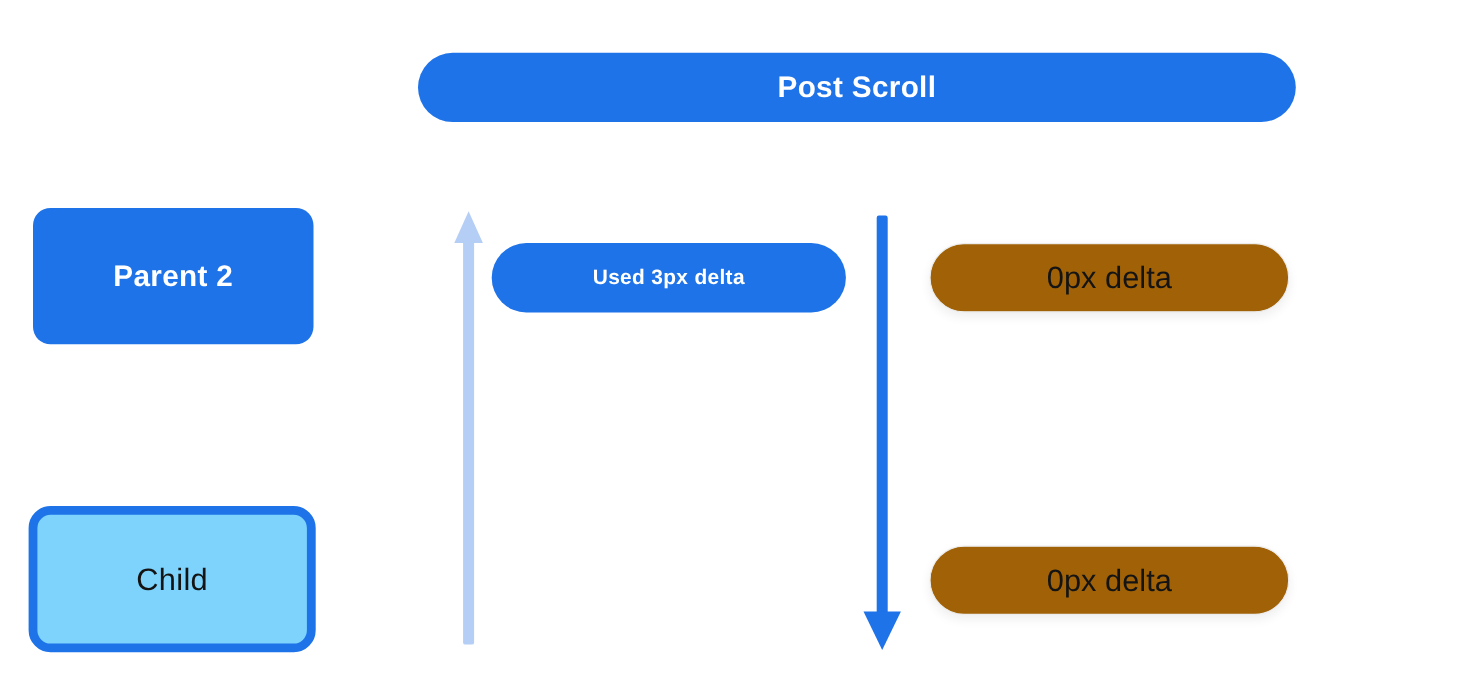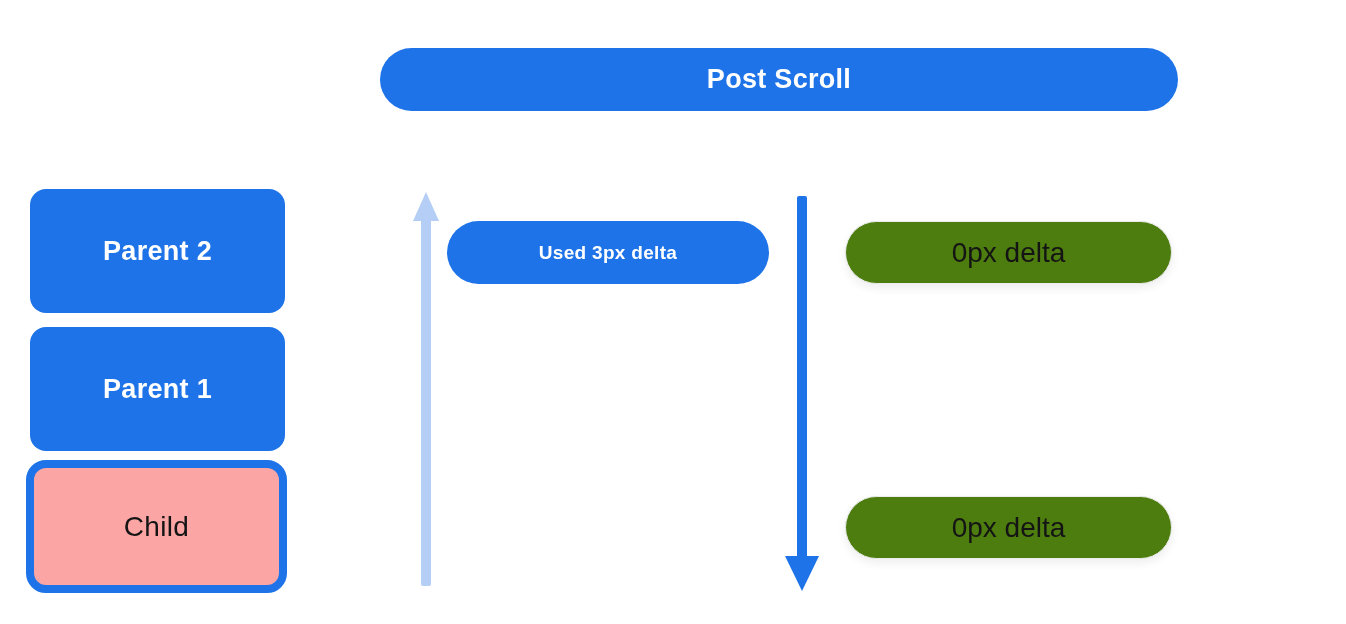--- a/index.html
+++ b/index.html
@@ -40,21 +40,21 @@
     border-radius: 16px;
     display: flex; align-items: center; justify-content: center;
     color: var(--text-light);
     font-size: 27px; font-weight: 700;
     letter-spacing: 0.3px;
   }
   .node-box.parent2 { left: 30px; top: 189px; }
   .node-box.parent1 { left: 30px; top: 327px; }
   .node-box.child {
     left: 26px; top: 460px; width: 261px; height: 133px;
-    background: #fca5a5;
+    background: #7dd3fc;
     border: 8px solid var(--blue);
     border-radius: 20px;
     color: var(--text-dark);
     font-weight: 500;
     font-size: 28px;
   }
 
   
   .arrow { pointer-events: none; }
   .arrow-up-head {
@@ -91,40 +91,39 @@
     color: var(--text-light);
     font-size: 19px; font-weight: 700;
     letter-spacing: 0.3px;
   }
   .delta-pill.used { left: 447px; top: 221px; }
   .delta-pill.nodelta { left: 447px; top: 359px; }
 
   
   .result-pill {
     width: 327px; height: 63px;
-    background: #4d7c0f;
+    background: #a16207;
     border: 1.5px solid var(--pill-border);
     border-radius: 32px;
     box-shadow: 0 4px 10px rgba(0,0,0,0.07);
     display: flex; align-items: center; justify-content: center;
     color: var(--text-dark);
     font-size: 28px; font-weight: 500;
   }
   .result-pill.top { left: 845px; top: 221px; }
   .result-pill.bottom { left: 845px; top: 496px; }
 </style>
 </head>
 <body>
 
 <div class="canvas">
 
   <div class="abs header-pill">Post Scroll</div>
 
   <div class="abs node-box parent2">Parent 2</div>
-  <div class="abs node-box parent1">Parent 1</div>
   <div class="abs node-box child">Child</div>
 
   <div class="abs arrow arrow-up-head"></div>
   <div class="abs arrow arrow-up-shaft"></div>
 
   <div class="abs arrow arrow-down-shaft"></div>
   <div class="abs arrow arrow-down-head"></div>
 
   <div class="abs delta-pill used">Used 3px delta</div>
 

